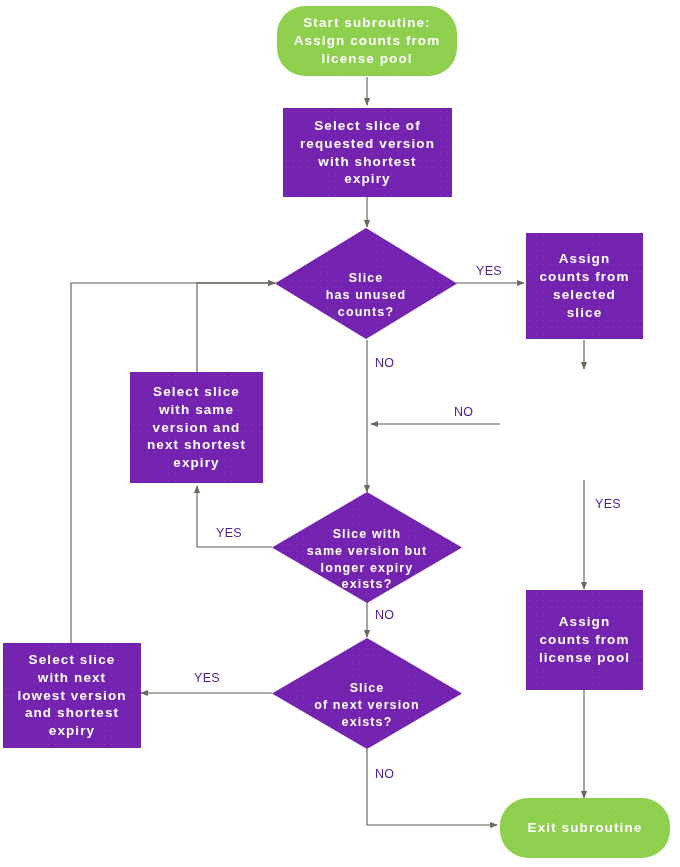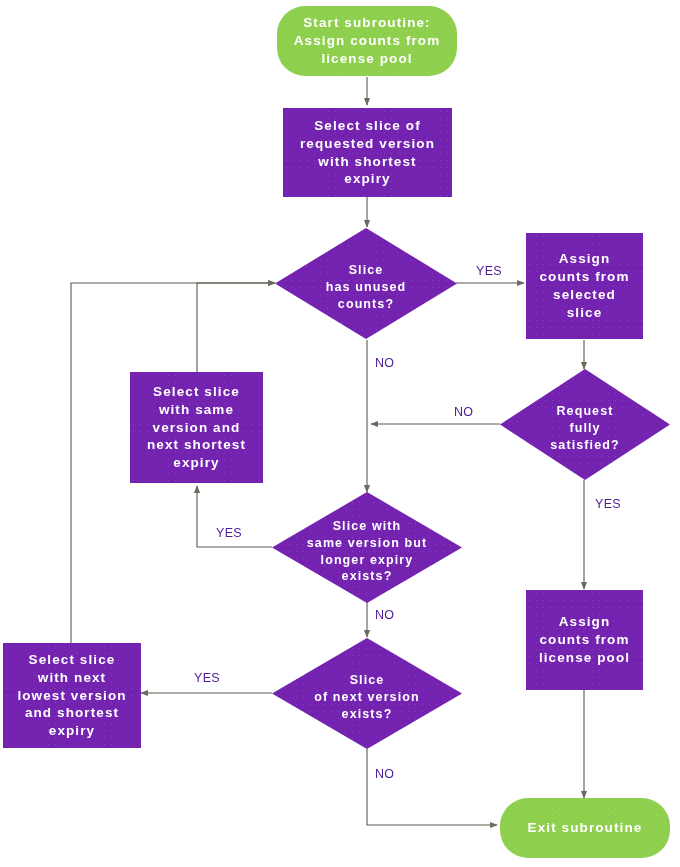--- a/index.html
+++ b/index.html
@@ -67,21 +67,21 @@
   .diamond-shape {
     position: absolute;
     left: 0; top: 0;
     width: 100%;
     height: 100%;
     background: #7323b0;
     clip-path: polygon(50% 0%, 100% 50%, 50% 100%, 0% 50%);
   }
   .decision .label {
     position: absolute;
-    left: 0; top: 4px;
+    left: 0; top: 12px;
     width: 100%;
     height: 100%;
     display: flex;
     align-items: center;
     justify-content: center;
     text-align: center;
     color: #fff;
     font-weight: bold;
     font-size: 12.5px;
     letter-spacing: 1.1px;
@@ -162,26 +162,20 @@
 counts?</span>
   </div>
 
   <div class="node proc" style="left:526px; top:233px; width:117px; height:106px;">
     <span class="label">Assign
 counts from
 selected
 slice</span>
   </div>
 
-  <div class="decision" style="left:500px; top:369px; width:170px; height:111px;">
-    <div class="diamond-shape"></div>
-    <span class="label">Request
-fully
-satisfied?</span>
-  </div>
 
   <div class="node proc" style="left:130px; top:372px; width:133px; height:111px;">
     <span class="label">Select slice
 with same
 version and
 next shortest
 expiry</span>
   </div>
 
   <div class="decision" style="left:272px; top:492px; width:190px; height:111px;">

